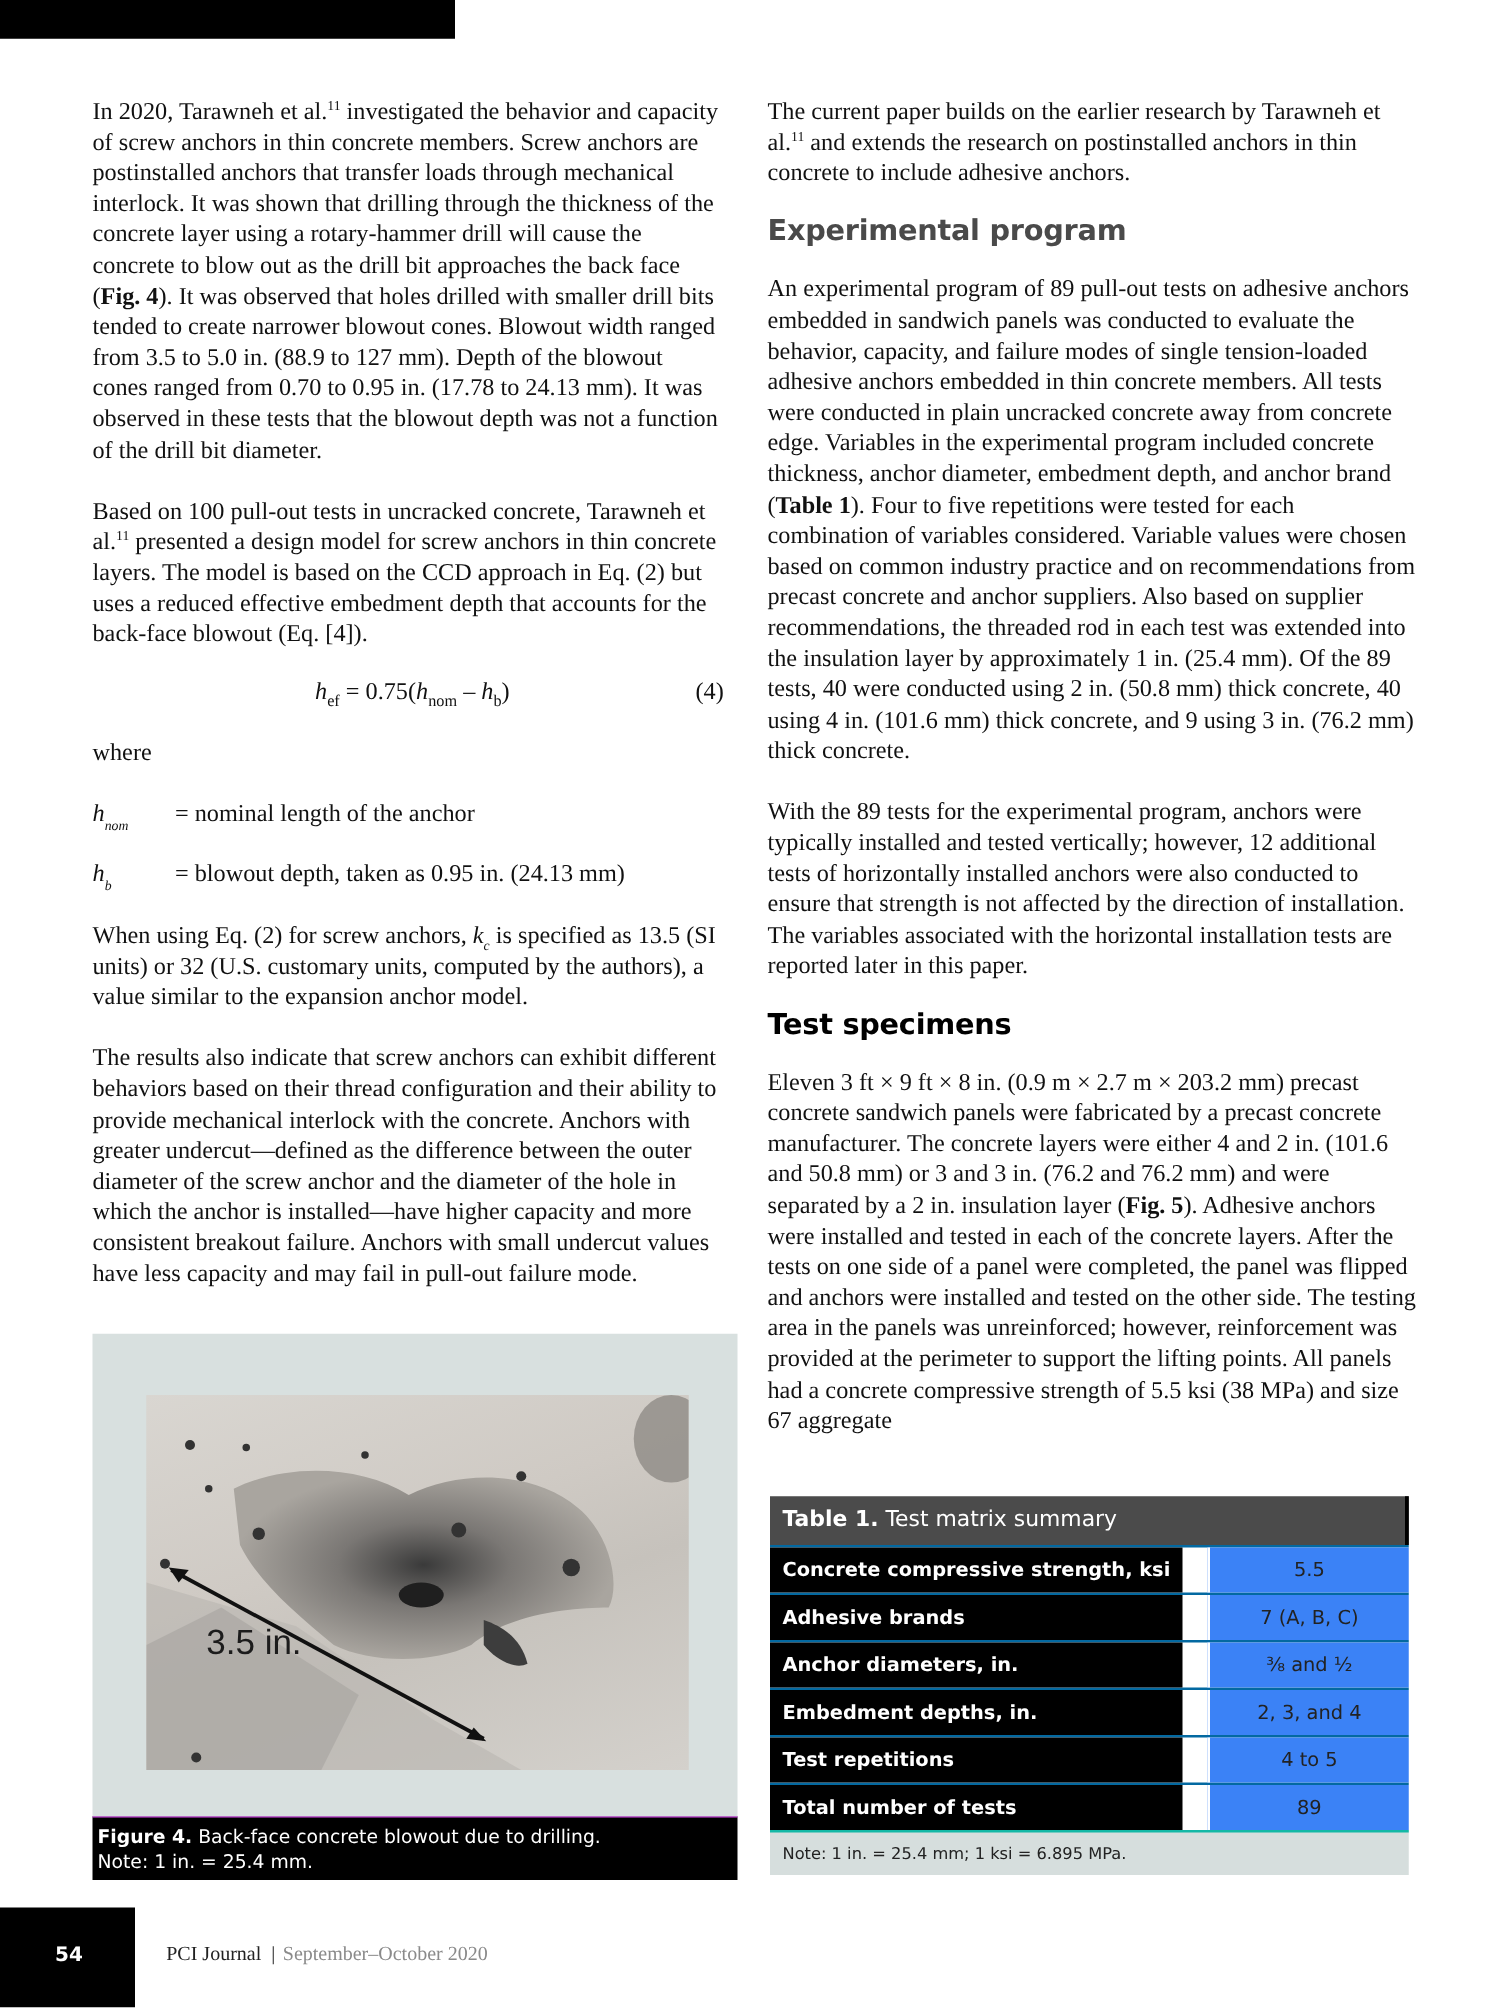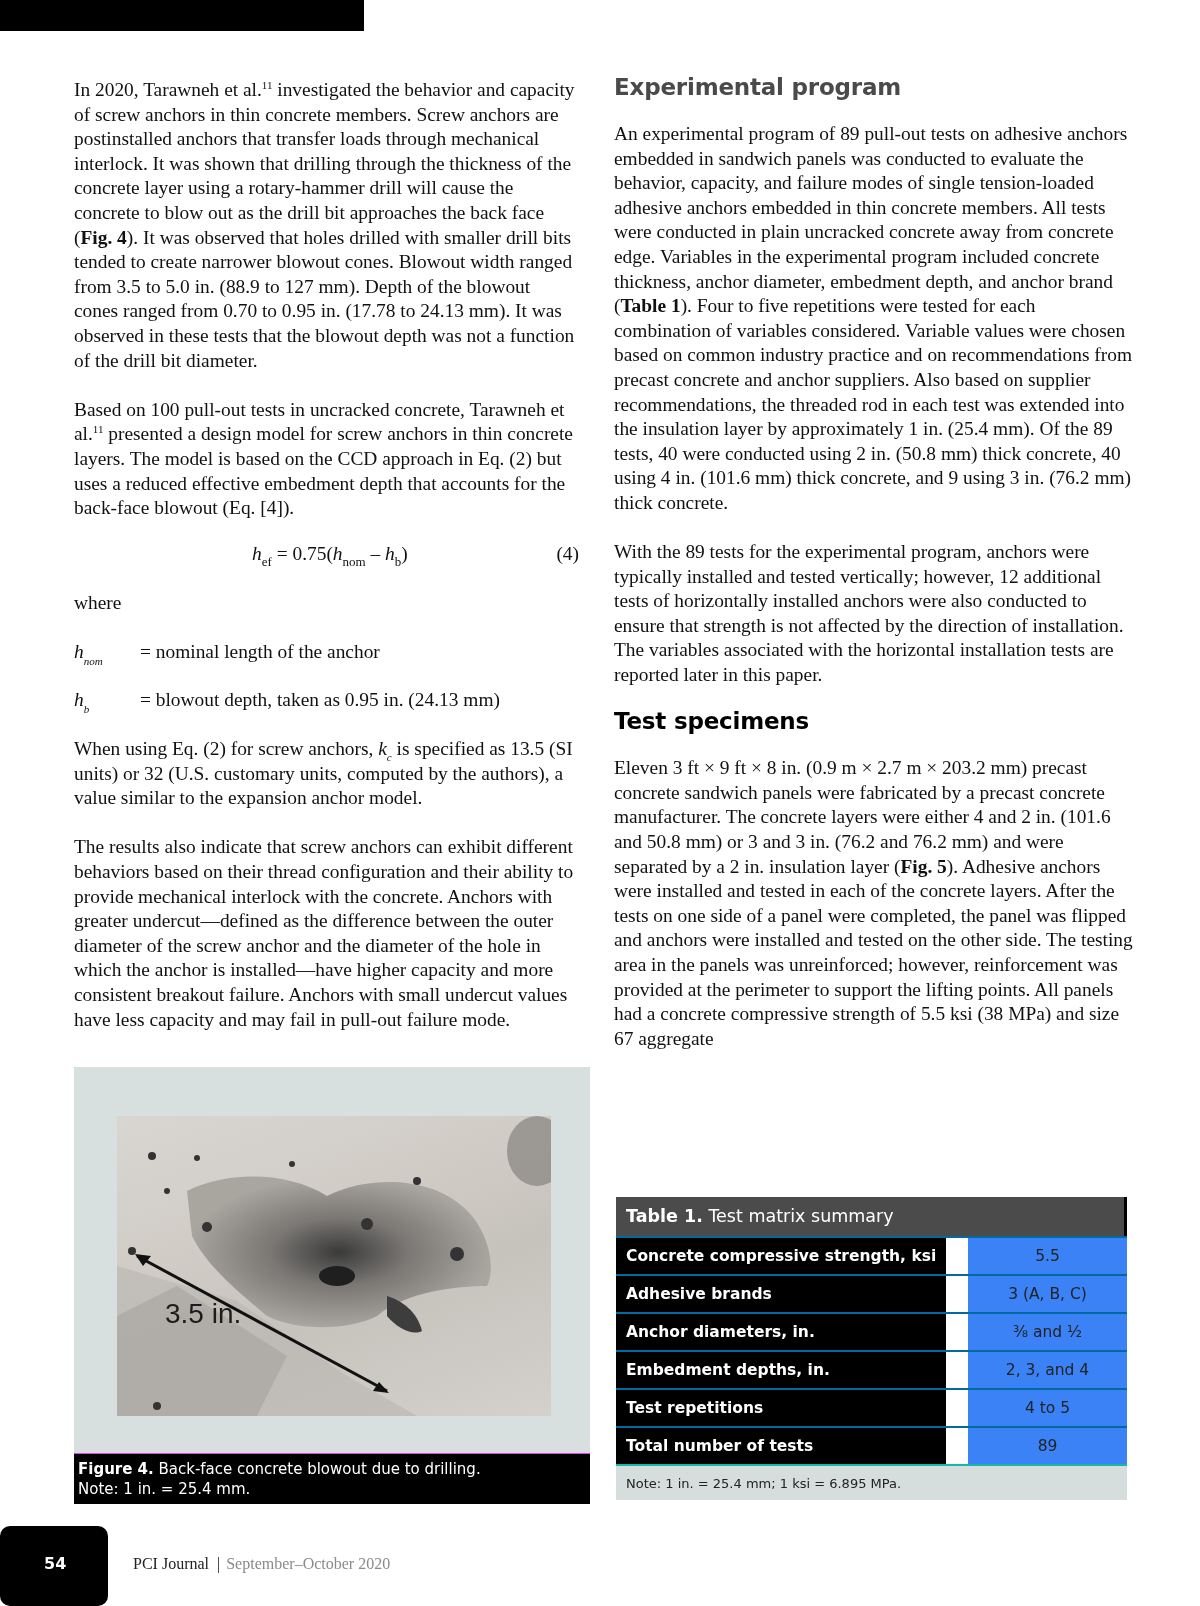--- a/index.html
+++ b/index.html
@@ -61,21 +61,21 @@
   .table1 .t-val {
     flex: 1; background: #3b82f6; color: #222; text-align: center; font-size: 15.5px; line-height: 36px;
     border-left: 2px solid #fff;
     margin-left: 20px;
   }
   .table1 .t-note {
     background: #d6dedd; font-size: 13px; color: #222; height: 36px; line-height: 36px; padding-left: 10px;
     border-top: 2px solid #14b8a6;
   }
 
-  .footer-block { position: absolute; left: 0; top: 1526px; width: 108px; height: 80px; background: #000; border-radius: 10px; }
+  .footer-block { position: absolute; left: 0; top: 1526px; width: 108px; height: 80px; background: #000; }
   .footer-block .page-num {
     position: absolute; left: 44px; top: 28px; color: #fff; font-family: "DejaVu Sans", sans-serif;
     font-weight: bold; font-size: 16px;
   }
   .footer-text { position: absolute; left: 133px; top: 1555px; font-family: Liberation Serif, serif; font-size: 16px; }
   .footer-text .journal { color: #222; }
   .footer-text .sep { color: #222; margin: 0 6px 0 8px; }
   .footer-text .issue { color: #8a8a8a; }
 </style>
 </head>
@@ -143,41 +143,42 @@
       <div style="position:absolute;left:48px;top:182px;font-family:'Liberation Sans',sans-serif;font-size:28px;color:#1c1c1c;">3.5 in.</div>
     </div>
   </div>
   <div class="caption">
     <b>Figure 4.</b><span> Back-face concrete blowout due to drilling.</span><br>
     <span>Note: 1 in. = 25.4 mm.</span>
   </div>
 </div>
 
 <div class="col col-right">
+  <p class="body"><span>The current paper builds on the earlier research by Tarawneh et al.</span><sup>11</sup><span> and extends the research on postinstalled anchors in thin concrete to include adhesive anchors.</span></p>
 
   <h2 class="section gray">Experimental program</h2>
 
   <p class="body"><span>An experimental program of 89 pull-out tests on adhesive anchors embedded in sandwich panels was conducted to evaluate the behavior, capacity, and failure modes of single tension-loaded adhesive anchors embedded in thin concrete members. All tests were conducted in plain uncracked concrete away from concrete edge. Variables in the experimental program included concrete thickness, anchor diameter, embedment depth, and anchor brand (</span><b>Table 1</b><span>). Four to five repetitions were tested for each combination of variables considered. Variable values were chosen based on common industry practice and on recommendations from precast concrete and anchor suppliers. Also based on supplier recommendations, the threaded rod in each test was extended into the insulation layer by approximately 1 in. (25.4 mm). Of the 89 tests, 40 were conducted using 2 in. (50.8 mm) thick concrete, 40 using 4 in. (101.6 mm) thick concrete, and 9 using 3 in. (76.2 mm) thick concrete.</span></p>
 
   <p class="body">With the 89 tests for the experimental program, anchors were typically installed and tested vertically; however, 12 additional tests of horizontally installed anchors were also conducted to ensure that strength is not affected by the direction of installation. The variables associated with the horizontal installation tests are reported later in this paper.</p>
 
   <h2 class="section black">Test specimens</h2>
 
   <p class="body"><span>Eleven 3 ft × 9 ft × 8 in. (0.9 m × 2.7 m × 203.2 mm) precast concrete sandwich panels were fabricated by a precast concrete manufacturer. The concrete layers were either 4 and 2 in. (101.6 and 50.8 mm) or 3 and 3 in. (76.2 and 76.2 mm) and were separated by a 2 in. insulation layer (</span><b>Fig. 5</b><span>). Adhesive anchors were installed and tested in each of the concrete layers. After the tests on one side of a panel were completed, the panel was flipped and anchors were installed and tested on the other side. The testing area in the panels was unreinforced; however, reinforcement was provided at the perimeter to support the lifting points. All panels had a concrete compressive strength of 5.5 ksi (38 MPa) and size 67 aggregate</span></p>
 </div>
 
 <div class="table1">
   <div class="t-title"><b>Table 1.</b><span> Test matrix summary</span></div>
   <div class="t-row">
     <div class="t-label">Concrete compressive strength, ksi</div>
     <div class="t-val">5.5</div>
   </div>
   <div class="t-row">
     <div class="t-label">Adhesive brands</div>
-    <div class="t-val">3 (A, B, C)</div>
+    <div class="t-val">7 (A, B, C)</div>
   </div>
   <div class="t-row">
     <div class="t-label">Anchor diameters, in.</div>
     <div class="t-val">⅜ and ½</div>
   </div>
   <div class="t-row">
     <div class="t-label">Embedment depths, in.</div>
     <div class="t-val">2, 3, and 4</div>
   </div>
   <div class="t-row">

